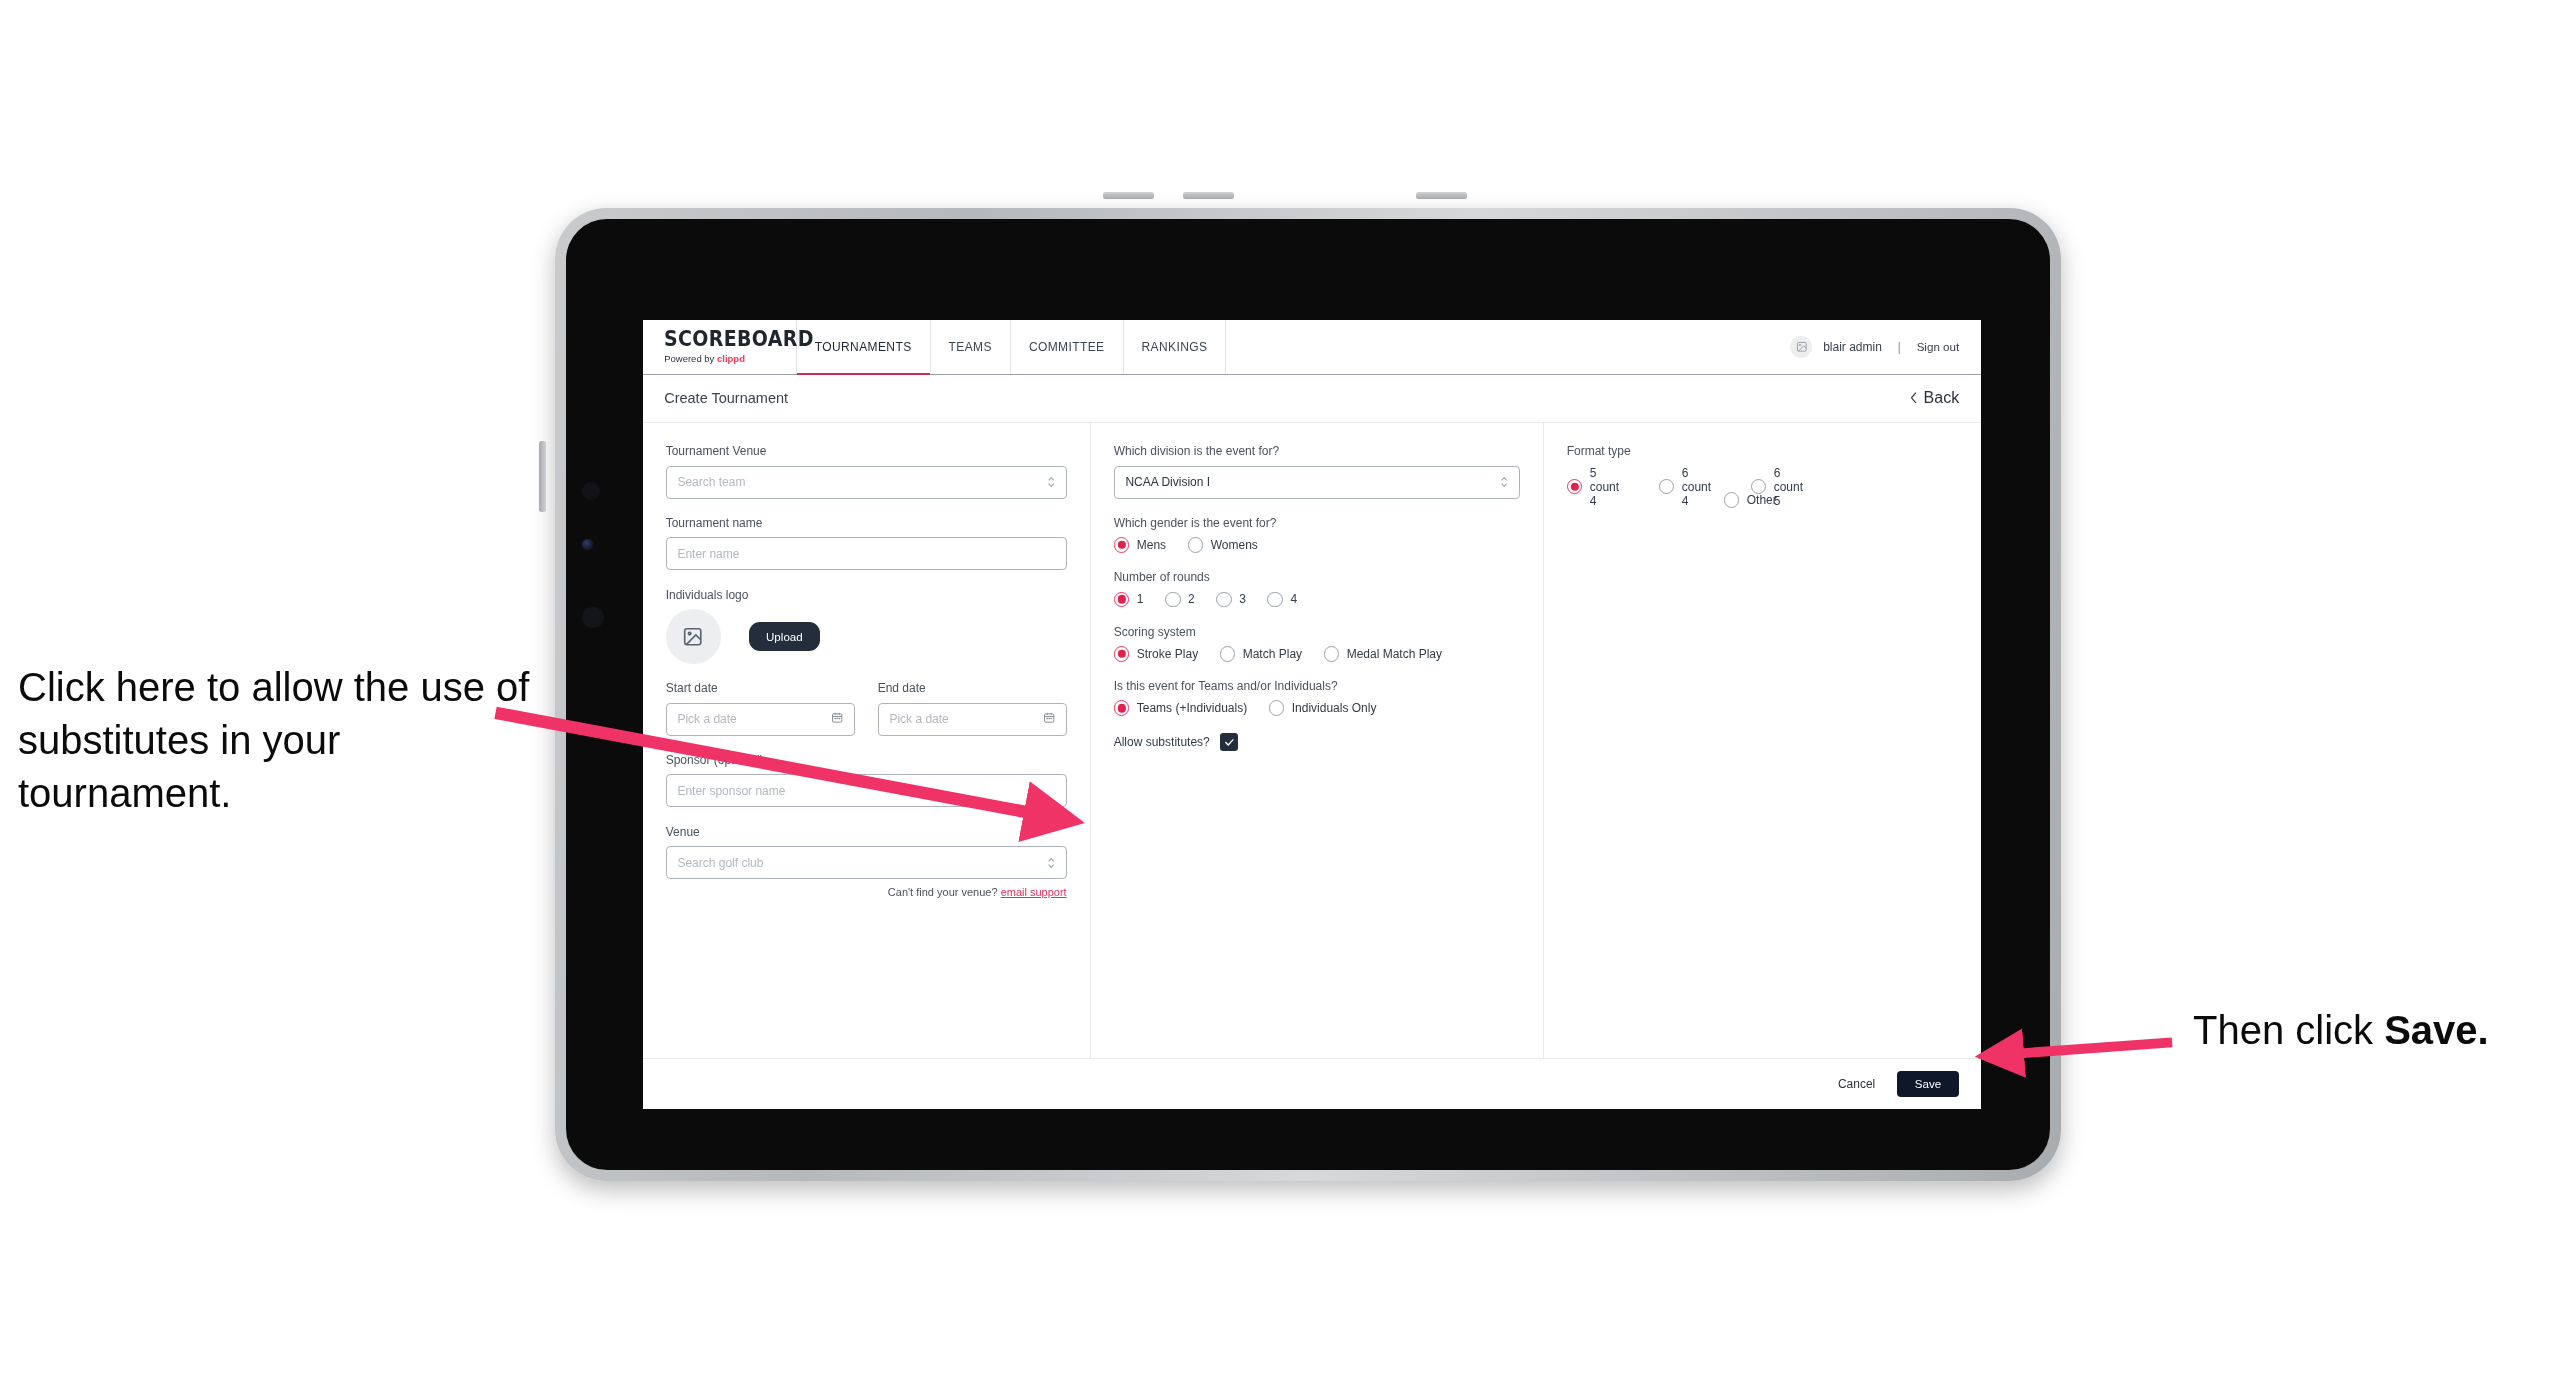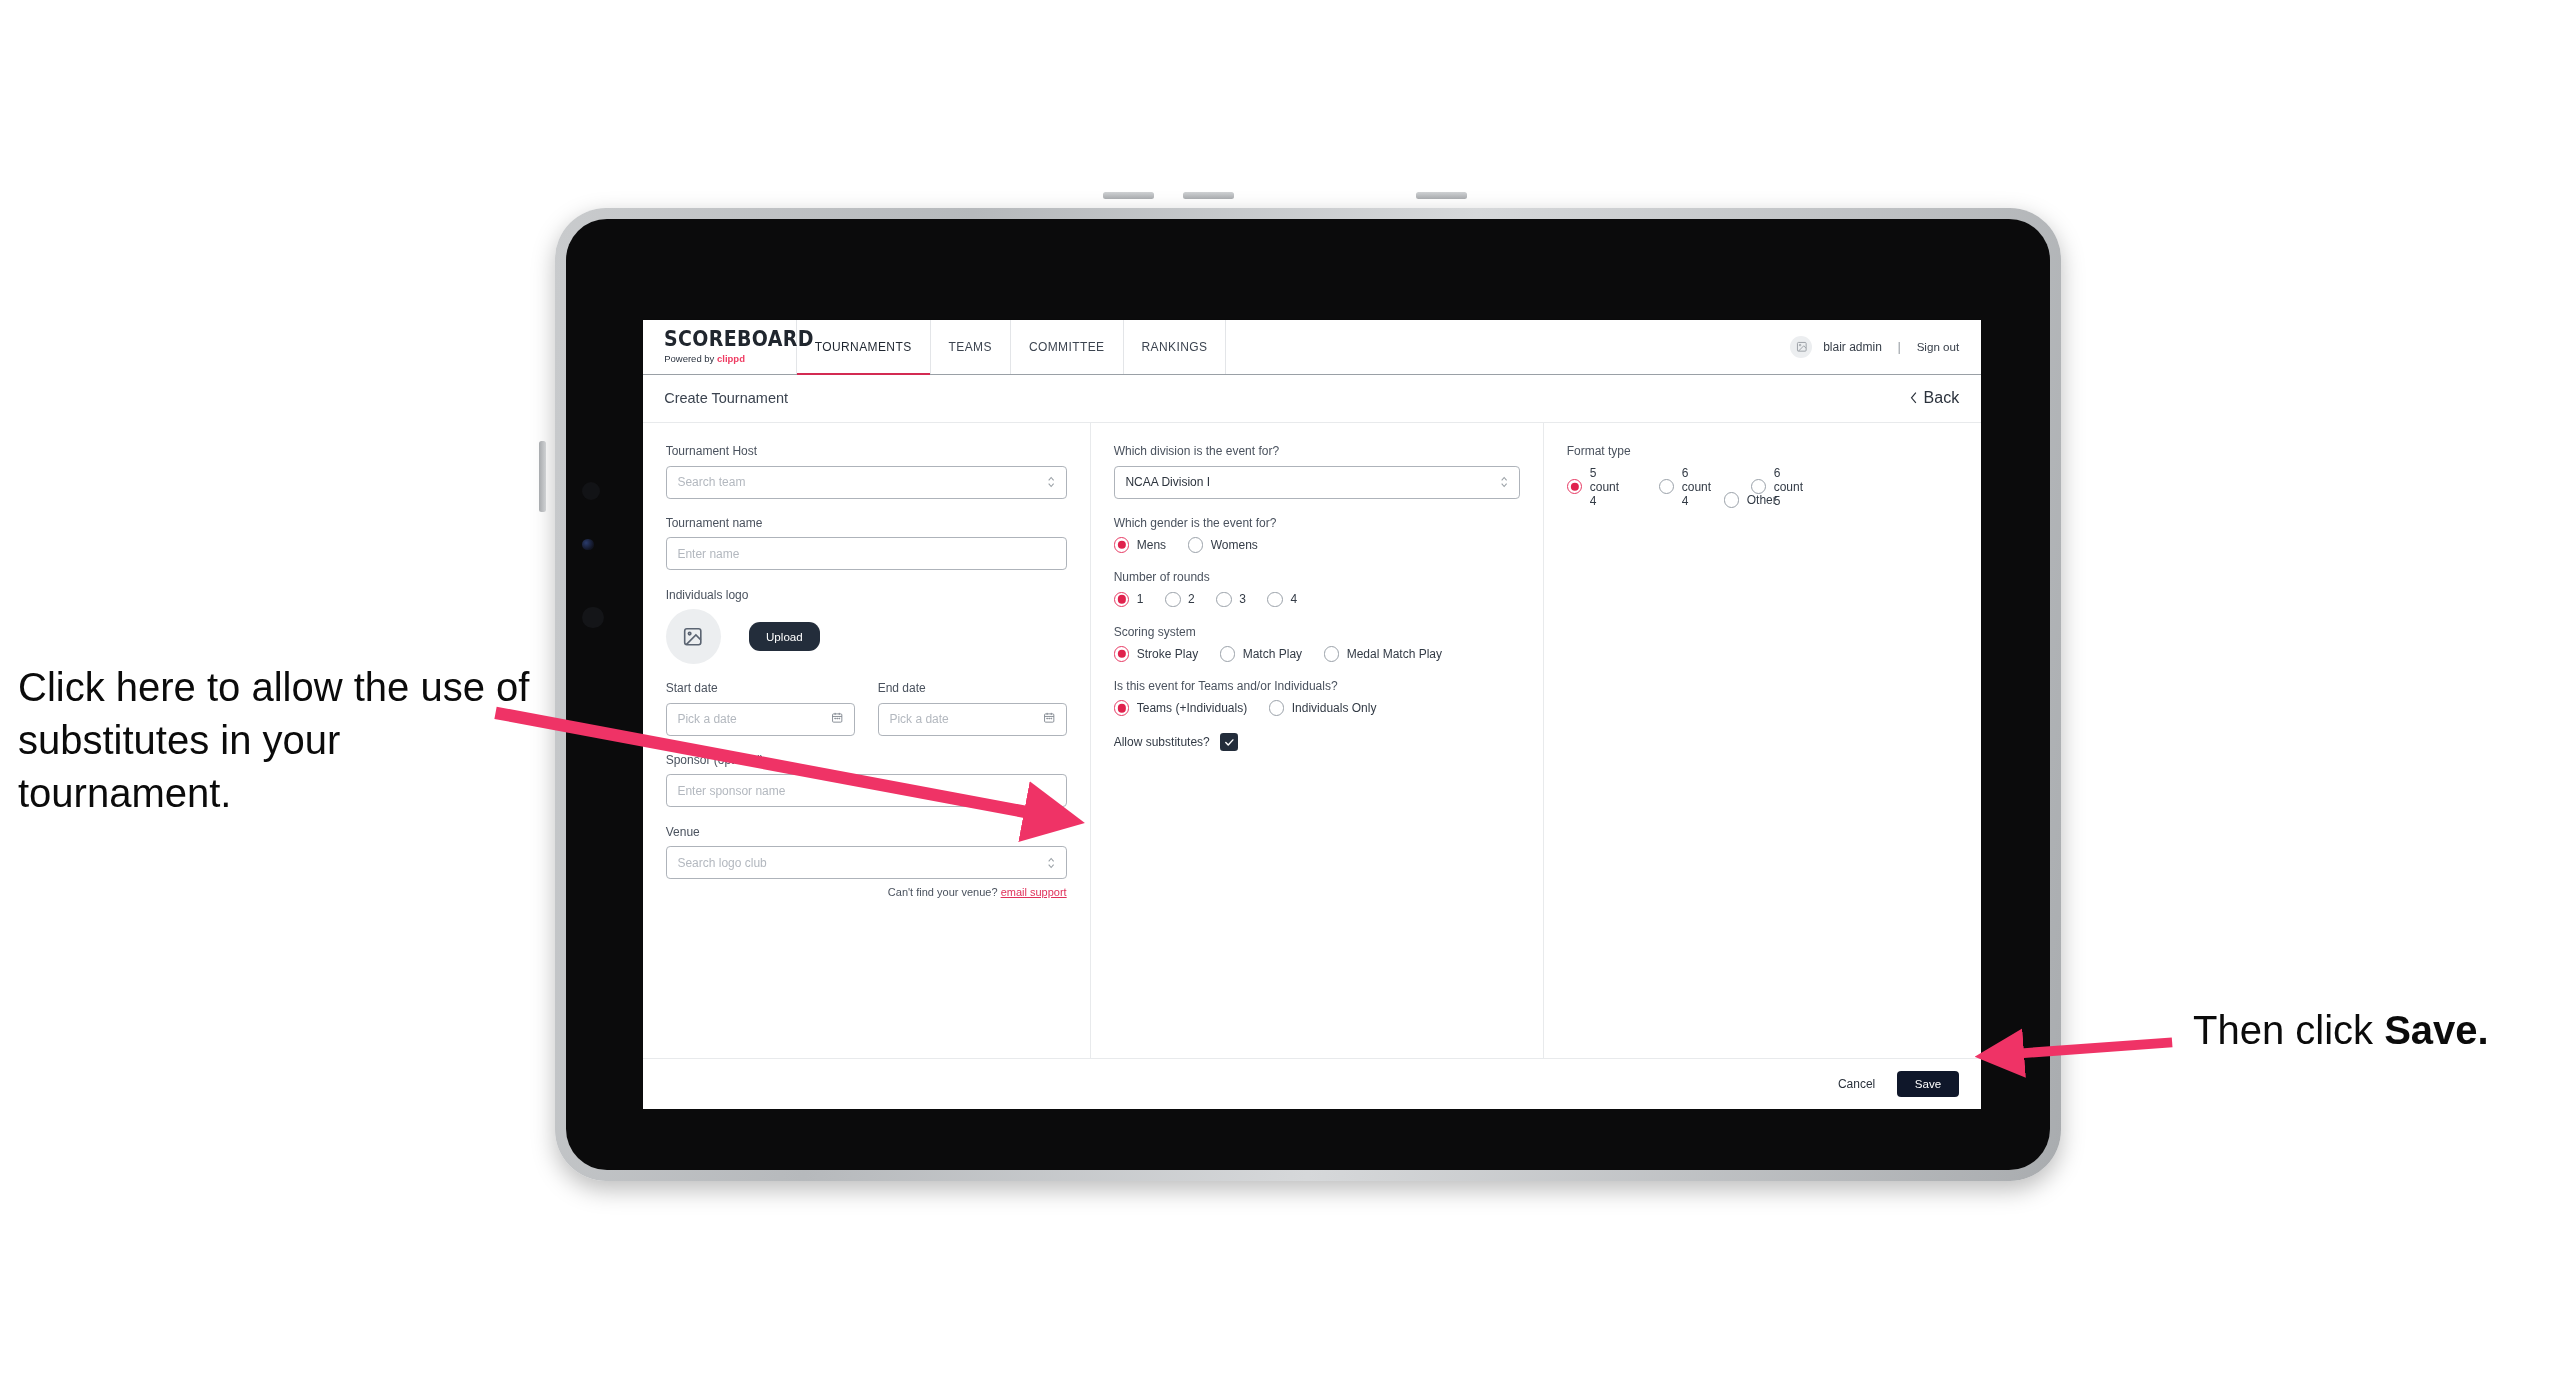--- a/index.html
+++ b/index.html
@@ -261,21 +261,21 @@
               </svg>
             <span>Back</span>
           </div>
         </div>
 
         <div id="form-body">
 
           <div class="col col-1">
 
             <div class="group">
-              <div class="fld-label">Tournament Host</div>
+              <div class="fld-label">Tournament Venue</div>
               <div class="input">
                 <span class="ph">Search team</span>
                 <span class="chev">
                   <svg width="8.3" height="13.2" viewBox="0 0 10 16" fill="none" stroke="#9aa0a6" stroke-width="1.3">
                       <path d="M2 6l3-3.5L8 6"></path>
                       <path d="M2 10l3 3.5L8 10"></path>
                     </svg>
                 </span>
               </div>
             </div>
@@ -339,21 +339,21 @@
             <div class="group">
               <div class="fld-label">Sponsor (optional)</div>
               <div class="input">
                 <span class="ph">Enter sponsor name</span>
               </div>
             </div>
 
             <div class="group">
               <div class="fld-label">Venue</div>
               <div class="input">
-                <span class="ph">Search logo club</span>
+                <span class="ph">Search golf club</span>
                 <span class="chev">
                   <svg width="8.3" height="13.2" viewBox="0 0 10 16" fill="none" stroke="#9aa0a6" stroke-width="1.3">
                       <path d="M2 6l3-3.5L8 6"></path>
                       <path d="M2 10l3 3.5L8 10"></path>
                     </svg>
                 </span>
               </div>
               <div class="help-line"><span>Can't find your venue? </span><a href="#">email support</a></div>
             </div>
 

